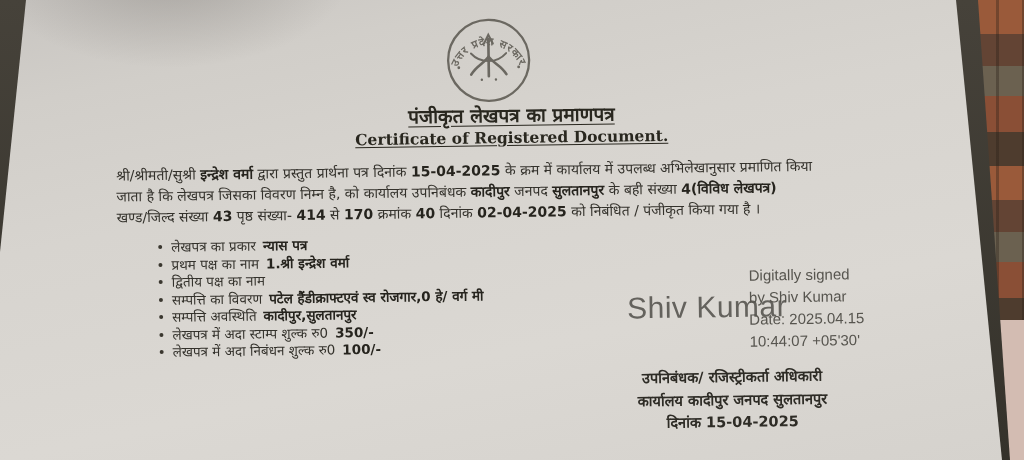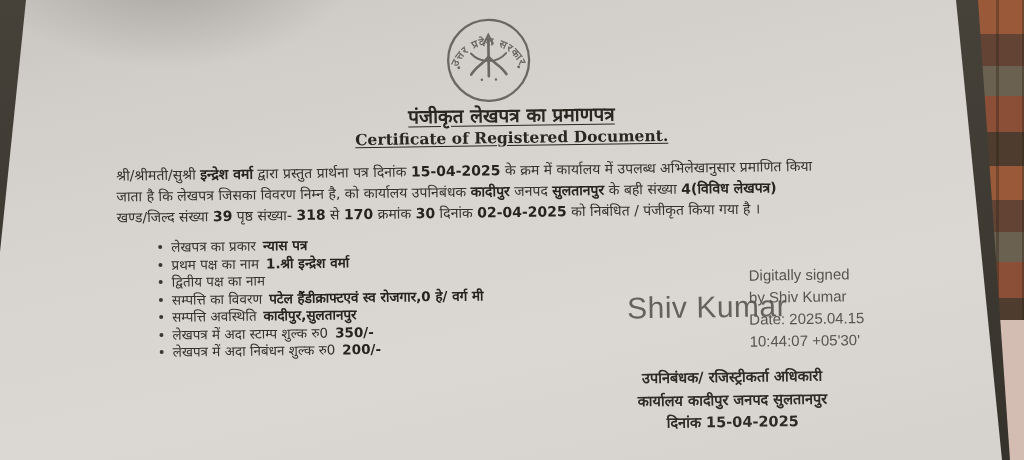--- a/index.html
+++ b/index.html
@@ -95,21 +95,21 @@
         <circle cx="58" cy="72" r="1.4" fill="#55524a" stroke="none"></circle>
       </g>
     </svg>
 
     <div class="title-hi">पंजीकृत लेखपत्र का प्रमाणपत्र</div>
     <div class="title-en">Certificate of Registered Document.</div>
 
     <div class="para">
       <div class="line"><span>श्री/श्रीमती/सुश्री </span><span class="b">इन्द्रेश वर्मा</span><span> द्वारा प्रस्तुत प्रार्थना पत्र दिनांक </span><span class="b">15-04-2025</span><span> के क्रम में कार्यालय में उपलब्ध अभिलेखानुसार प्रमाणित किया</span></div>
       <div class="line"><span>जाता है कि लेखपत्र जिसका विवरण निम्न है, को कार्यालय उपनिबंधक </span><span class="b">कादीपुर</span><span> जनपद </span><span class="b">सुलतानपुर</span><span> के बही संख्या </span><span class="b">4(विविध लेखपत्र)</span></div>
-      <div class="line"><span>खण्ड/जिल्द संख्या </span><span class="b">39</span><span> पृष्ठ संख्या- </span><span class="b">318</span><span> से </span><span class="b">170</span><span> क्रमांक </span><span class="b">30</span><span> दिनांक </span><span class="b">02-04-2025</span><span> को निबंधित / पंजीकृत किया गया है ।</span></div>
+      <div class="line"><span>खण्ड/जिल्द संख्या </span><span class="b">43</span><span> पृष्ठ संख्या- </span><span class="b">414</span><span> से </span><span class="b">170</span><span> क्रमांक </span><span class="b">40</span><span> दिनांक </span><span class="b">02-04-2025</span><span> को निबंधित / पंजीकृत किया गया है ।</span></div>
     </div>
 
     <div class="bullets">
       <div class="row">
         <span class="dot"></span>
         <span class="lbl">लेखपत्र का प्रकार</span>
         <span class="val">न्यास पत्र</span>
       </div>
       <div class="row">
         <span class="dot"></span>
@@ -132,21 +132,21 @@
         <span class="val">कादीपुर,सुलतानपुर</span>
       </div>
       <div class="row">
         <span class="dot"></span>
         <span class="lbl">लेखपत्र में अदा स्टाम्प शुल्क रु0</span>
         <span class="val">350/-</span>
       </div>
       <div class="row">
         <span class="dot"></span>
         <span class="lbl">लेखपत्र में अदा निबंधन शुल्क रु0</span>
-        <span class="val">200/-</span>
+        <span class="val">100/-</span>
       </div>
     </div>
 
     <div class="sig-name">Shiv Kumar</div>
     <div class="sig-details">
       <div>Digitally signed</div>
       <div>by Shiv Kumar</div>
       <div>Date: 2025.04.15</div>
       <div>10:44:07 +05'30'</div>
     </div>

